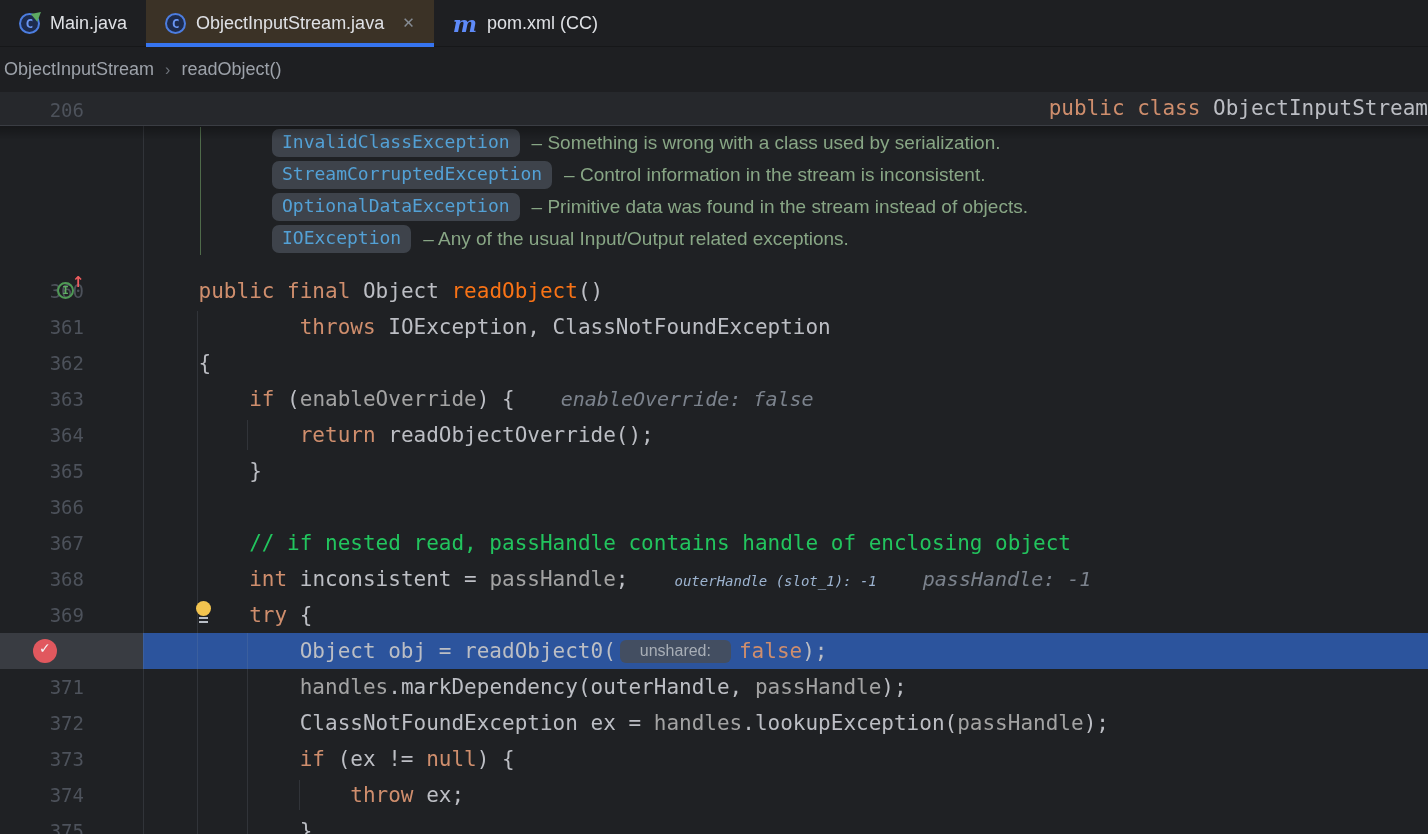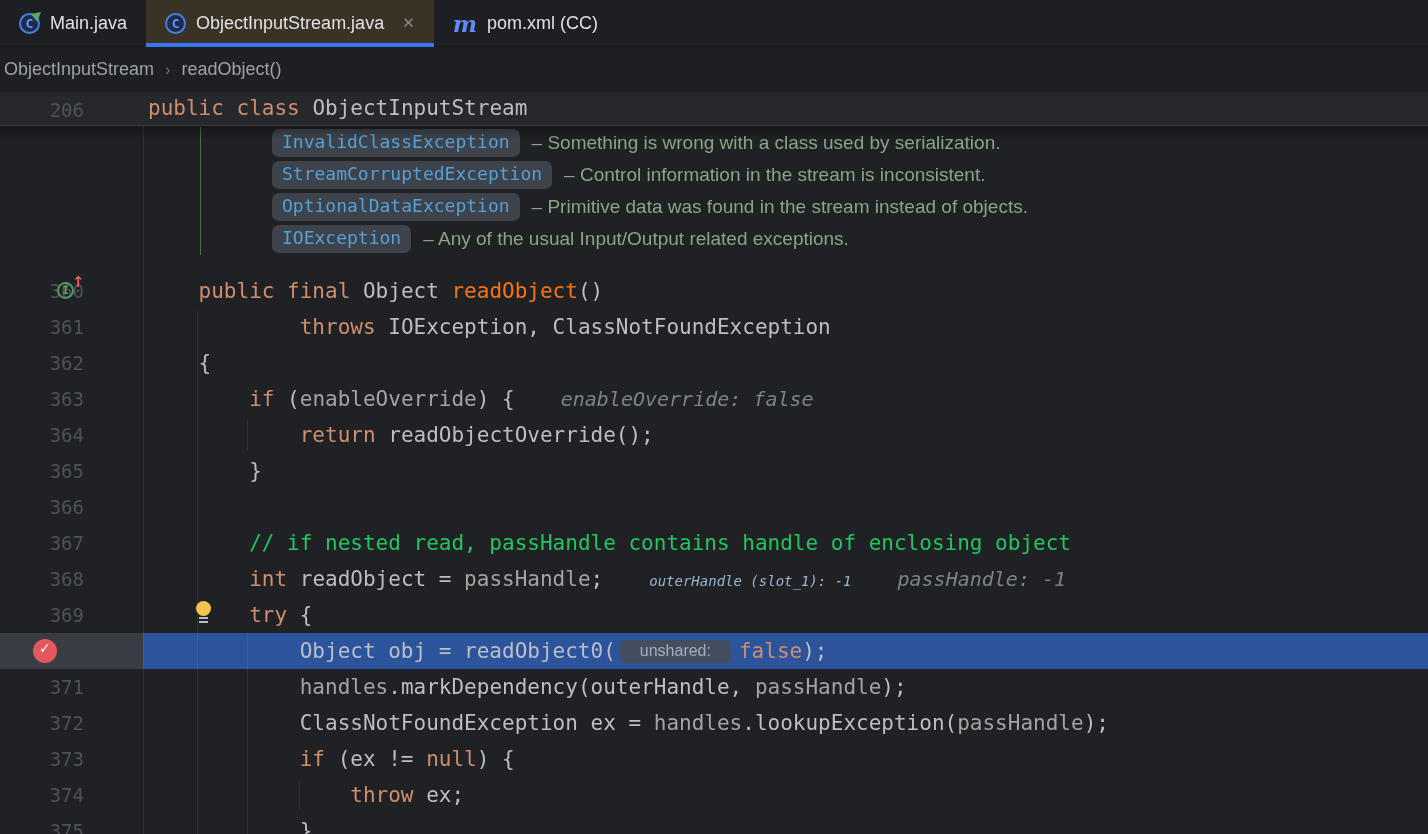--- a/index.html
+++ b/index.html
@@ -25,21 +25,21 @@
   .mvn { font:italic 700 23px "DejaVu Serif", serif; color:#5e8af8; line-height:21px; }
 
   
   .crumbs { height:45px; display:flex; align-items:center; padding-left:4px; gap:11px;
             font-size:18px; color:#9da2aa; background:#1e1f22; }
   .crumb-sep { color:#6d727a; font-size:16px; }
 
   
   .sticky { height:34px; background:#26282c; border-bottom:1px solid #3a3d43;
             display:flex; }
-  .sticky .code { line-height:33px; }
+  .sticky .code { line-height:33px;text-align:right; }
 
   
   .editor { position:relative; height:708px; background:#1f2124; overflow:hidden; }
   .topshadow { position:absolute; top:0; left:0; right:0; height:14px; z-index:3;
                background:linear-gradient(rgba(0,0,0,0.30), rgba(0,0,0,0)); pointer-events:none; }
   .guide { position:absolute; width:1px; background:rgba(145,155,170,0.16);
            z-index:2; pointer-events:none; }
   .guide.green { background:#4f6b4a; }
 
   .docblock { margin-top:1px; }
@@ -191,21 +191,21 @@
       <div class="row">
         <div class="gutter">
           <span class="ln">367</span>
         </div>
         <div class="code"><span class="pl">        </span><span class="cm">// if nested read, passHandle contains handle of enclosing object</span></div>
       </div>
       <div class="row">
         <div class="gutter">
           <span class="ln">368</span>
         </div>
-        <div class="code"><span class="pl">        </span><span class="kw">int </span><span class="pl">readObject = </span><span class="fld">passHandle</span><span class="pl">;</span><span class="hintB">outerHandle (slot_1): -1</span><span class="hintD">passHandle: -1</span></div>
+        <div class="code"><span class="pl">        </span><span class="kw">int </span><span class="pl">inconsistent = </span><span class="fld">passHandle</span><span class="pl">;</span><span class="hintB">outerHandle (slot_1): -1</span><span class="hintD">passHandle: -1</span></div>
       </div>
       <div class="row">
         <div class="gutter">
           <span class="ln">369</span>
         </div>
         <div class="code"><span class="pl">        </span><span class="kw">try </span><span class="pl">{</span></div>
         <span class="bulb"></span>
       </div>
       <div class="row exec">
         <div class="gutter">

